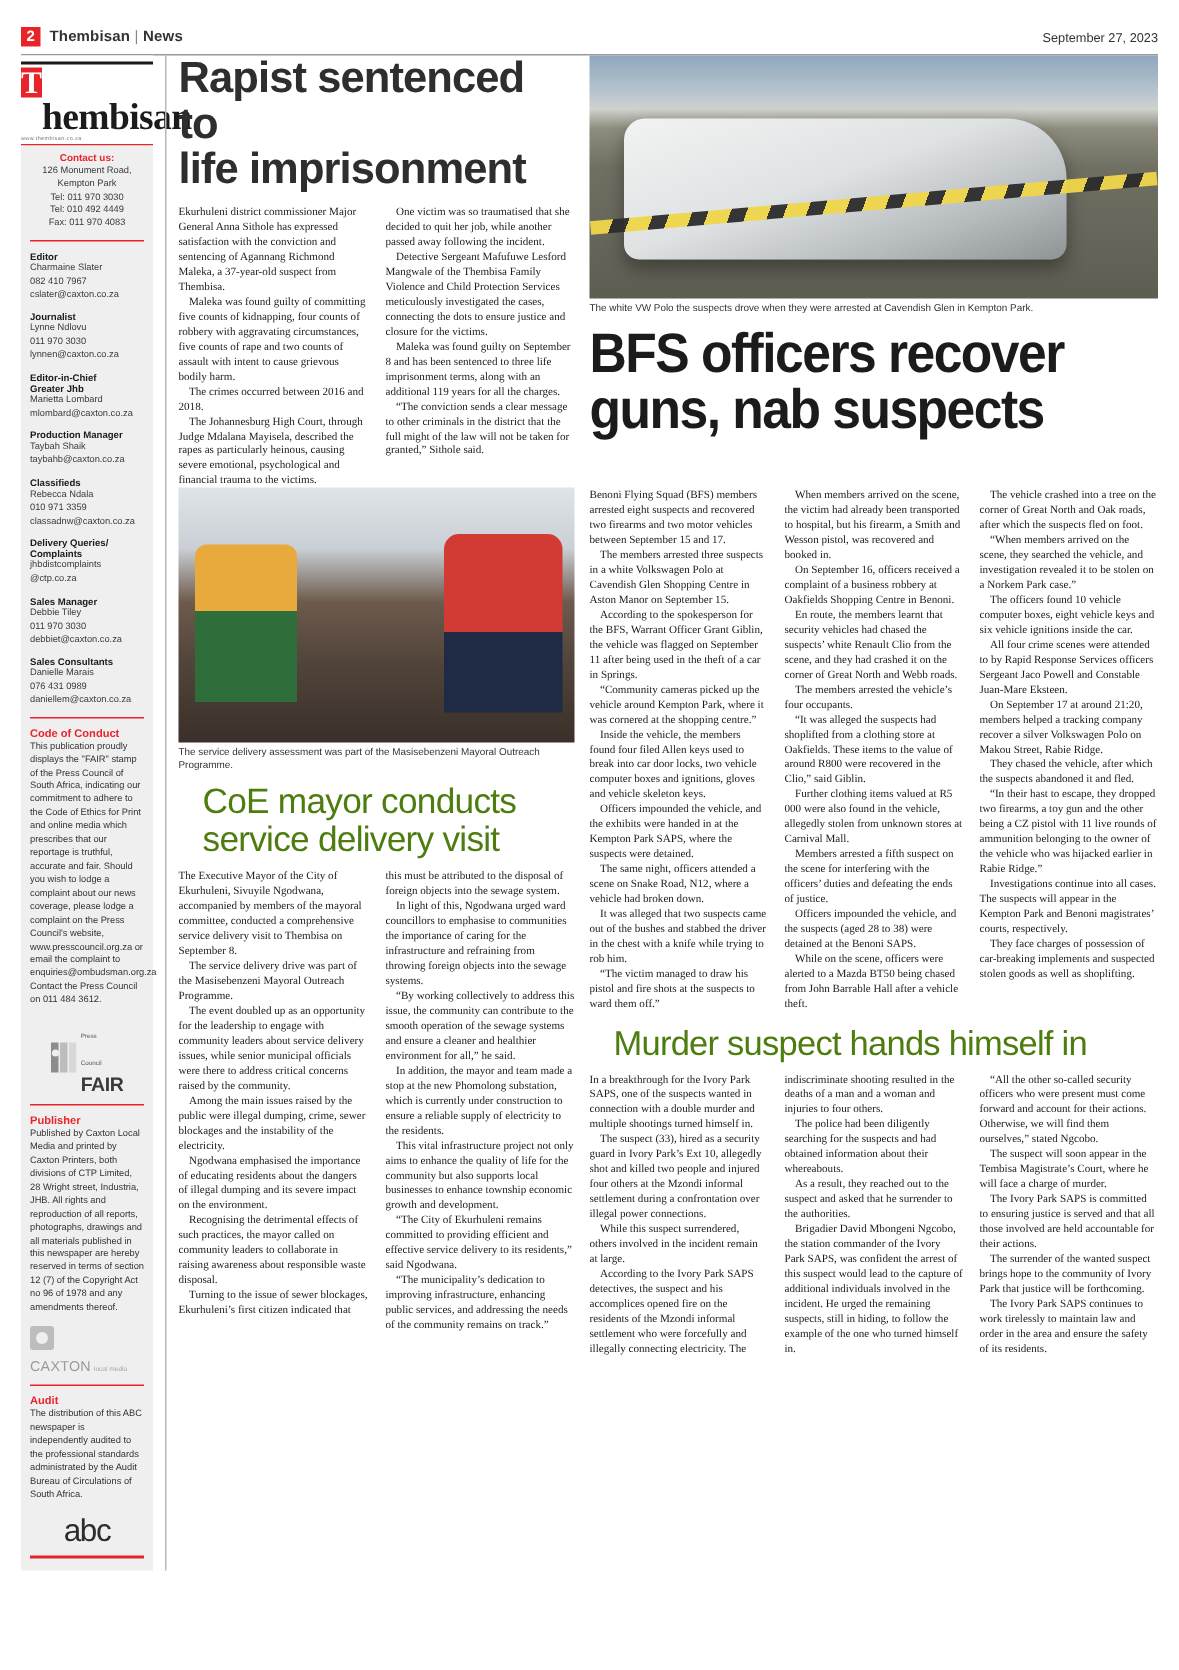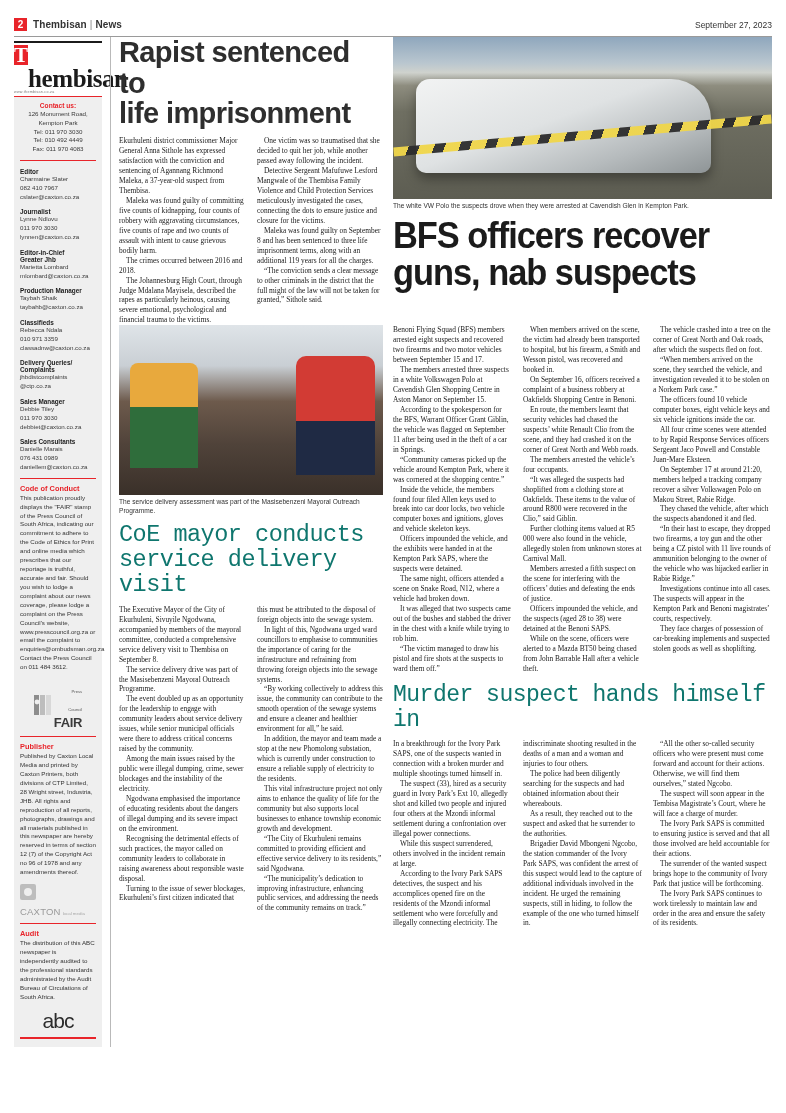--- a/index.html
+++ b/index.html
@@ -70,21 +70,21 @@
   }
   .r-rule { border-bottom:1.2px solid #e8242a; margin:6px 0 5px 0; }
   .r-blockhead {
     font-family:"Liberation Sans", sans-serif; font-weight:bold;
     font-size:7.4px; color:#e8242a; margin-bottom:1px;
   }
   .r-body {
     font-family:"Liberation Sans", sans-serif; font-size:6.2px;
     color:#333; line-height:1.44;
   }
-  .fair-logo { display:flex; align-items:center; justify-content:center; margin:7px 0 5px 0; gap:3px;text-align:right;}
+  .fair-logo { display:flex; align-items:center; justify-content:center; margin:7px 0 5px 0; gap:3px;}
   .fair-mark { width:17px; height:22px; position:relative; }
   .fair-txt-small { font-family:"Liberation Sans",sans-serif; font-size:4.2px; color:#555; line-height:1.15; }
   .fair-word { font-family:"Liberation Sans",sans-serif; font-weight:bold; font-size:13px; color:#3a3a3a; letter-spacing:-.3px; }
   .caxton-logo { margin:7px 0 2px 0; }
   .caxton-mark { width:16px; height:16px; background:#bdbdbd; border-radius:2px; position:relative; }
   .caxton-mark:after{content:"";position:absolute;left:4px;top:4px;width:8px;height:8px;border-radius:50%;background:#efefef;}
   .caxton-word { font-family:Liberation Sans, sans-serif; font-size:9.5px; color:#9a9a9a; letter-spacing:.2px; margin-top:6px;}
   .caxton-sub { font-family:"Liberation Sans",sans-serif; font-size:4.4px; color:#a8a8a8; }
   .abc-logo { font-family:"Liberation Sans",sans-serif; font-weight:normal; font-size:21px;
      color:#2c2c2c; text-align:center; margin:7px 0 4px 0; letter-spacing:-1px;}
@@ -98,23 +98,23 @@
     font-weight:bold; font-size:29px; line-height:1.06;
     color:#2e2e2e; letter-spacing:-.6px; margin:0 0 7px 0;
   }
   .hl-black {
     font-family:"Liberation Sans", sans-serif;
     font-weight:bold; font-size:37px; line-height:1.02;
     color:#1b1b1b; letter-spacing:-1.1px; margin:4px 0 10px 0;
     transform: scaleX(0.93); transform-origin: left center;
   }
   .hl-thin {
-    font-family:Liberation Mono, monospace;
+    font-family:Liberation Sans, sans-serif;
     font-weight:normal; font-size:23.5px; line-height:1.08;
-    color:#0f766e; letter-spacing:-.5px; margin:4px 0 7px 0;
+    color:#4d7c0f; letter-spacing:-.5px; margin:4px 0 7px 16px;
   }
 
   .cols-2 { column-count:2; column-gap:12px; }
   .cols-3 { column-count:3; column-gap:11px; }
   p.body {
     font-family:"Liberation Serif", serif; font-size:7.4px;
     line-height:1.345; margin:0; text-align:left; color:#1a1a1a;
     text-indent: 7px;
   }
   p.body.first { text-indent:0; }
@@ -389,21 +389,21 @@
               <p class="body">All four crime scenes were attended to by Rapid Response Services officers Sergeant Jaco Powell and Constable Juan-Mare Eksteen.</p>
               <p class="body">On September 17 at around 21:20, members helped a tracking company recover a silver Volkswagen Polo on Makou Street, Rabie Ridge.</p>
               <p class="body">They chased the vehicle, after which the suspects abandoned it and fled.</p>
               <p class="body">“In their hast to escape, they dropped two firearms, a toy gun and the other being a CZ pistol with 11 live rounds of ammunition belonging to the owner of the vehicle who was hijacked earlier in Rabie Ridge.”</p>
               <p class="body">Investigations continue into all cases. The suspects will appear in the Kempton Park and Benoni magistrates’ courts, respectively.</p>
               <p class="body">They face charges of possession of car-breaking implements and suspected stolen goods as well as shoplifting.</p>
             </div>
 
           <h1 class="hl-thin" style="font-size:23px;margin-top:9px;">Murder suspect hands himself in</h1>
           <div class="cols-3" id="murder-body">
-              <p class="body first">In a breakthrough for the Ivory Park SAPS, one of the suspects wanted in connection with a broken murder and multiple shootings turned himself in.</p>
+              <p class="body first">In a breakthrough for the Ivory Park SAPS, one of the suspects wanted in connection with a double murder and multiple shootings turned himself in.</p>
               <p class="body">The suspect (33), hired as a security guard in Ivory Park’s Ext 10, allegedly shot and killed two people and injured four others at the Mzondi informal settlement during a confrontation over illegal power connections.</p>
               <p class="body">While this suspect surrendered, others involved in the incident remain at large.</p>
               <p class="body">According to the Ivory Park SAPS detectives, the suspect and his accomplices opened fire on the residents of the Mzondi informal settlement who were forcefully and illegally connecting electricity. The indiscriminate shooting resulted in the deaths of a man and a woman and injuries to four others.</p>
               <p class="body">The police had been diligently searching for the suspects and had obtained information about their whereabouts.</p>
               <p class="body">As a result, they reached out to the suspect and asked that he surrender to the authorities.</p>
               <p class="body">Brigadier David Mbongeni Ngcobo, the station commander of the Ivory Park SAPS, was confident the arrest of this suspect would lead to the capture of additional individuals involved in the incident. He urged the remaining suspects, still in hiding, to follow the example of the one who turned himself in.</p>
               <p class="body">“All the other so-called security officers who were present must come forward and account for their actions. Otherwise, we will find them ourselves,” stated Ngcobo.</p>
               <p class="body">The suspect will soon appear in the Tembisa Magistrate’s Court, where he will face a charge of murder.</p>
               <p class="body">The Ivory Park SAPS is committed to ensuring justice is served and that all those involved are held accountable for their actions.</p>
               <p class="body">The surrender of the wanted suspect brings hope to the community of Ivory Park that justice will be forthcoming.</p>

